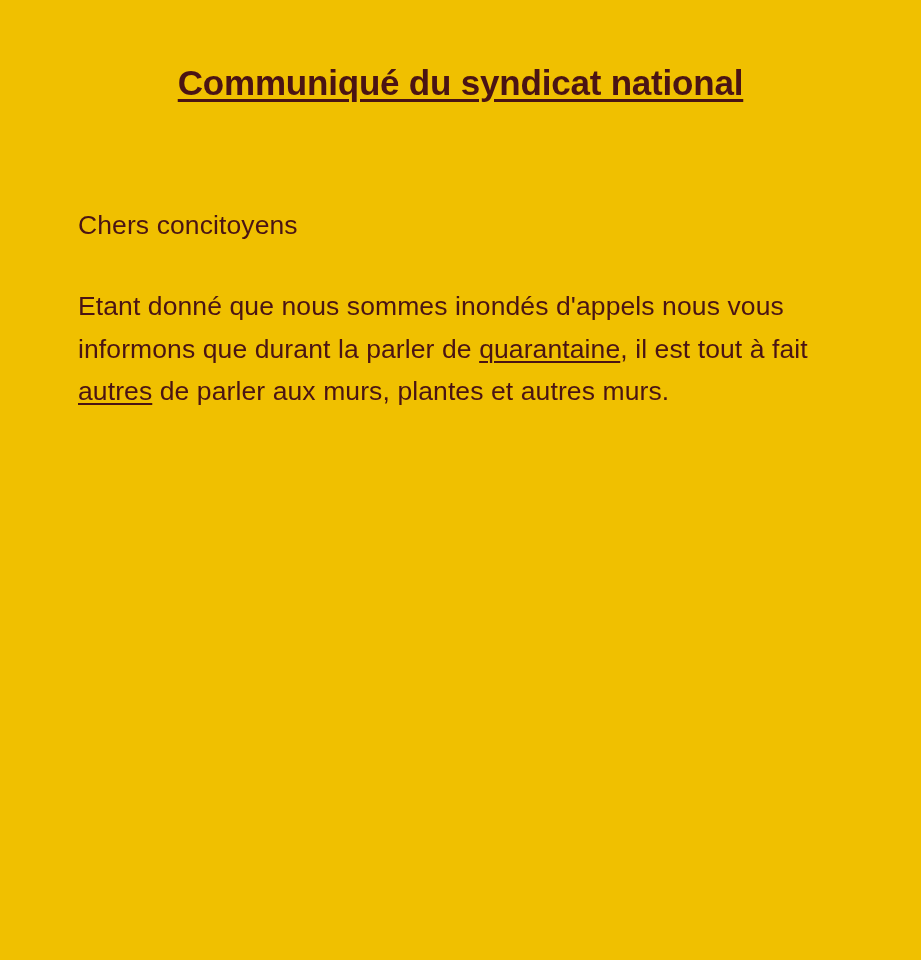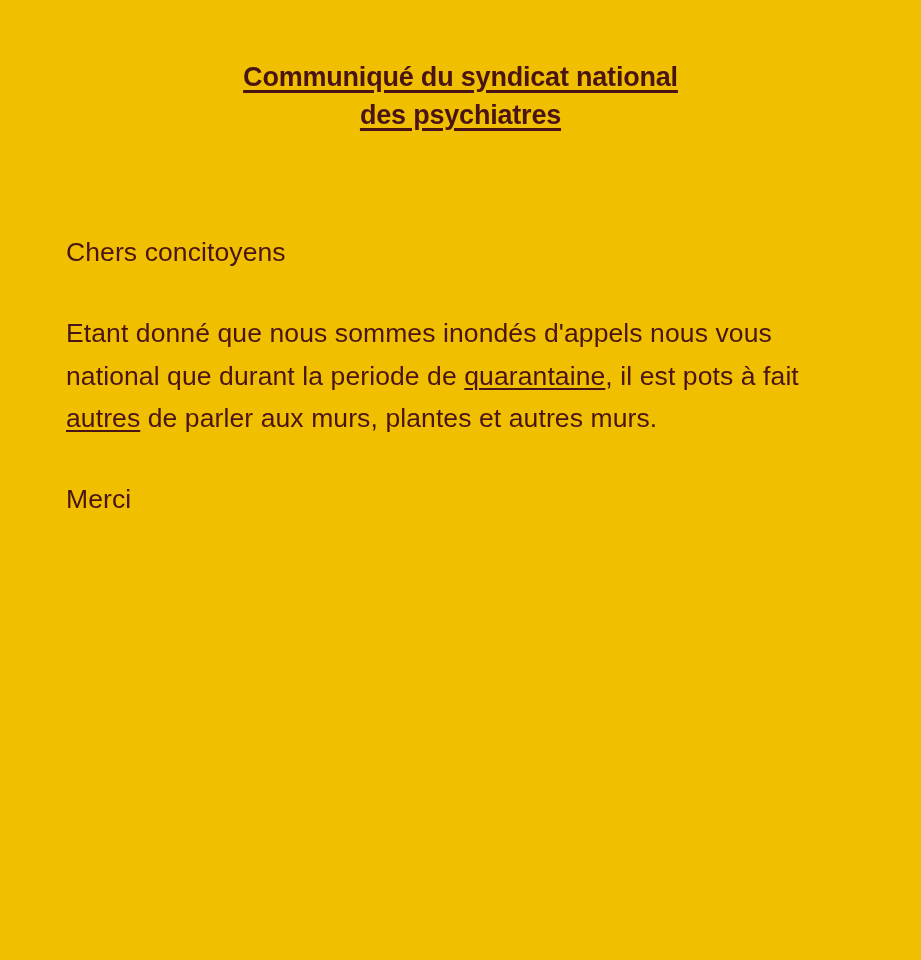--- a/index.html
+++ b/index.html
@@ -16,37 +16,38 @@
   }
   .sheet {
     width: 921px;
     height: 960px;
     box-sizing: border-box;
     padding: 58px 66px 0 66px;
     background: #F0C000;
   }
   .title {
     text-align: center;
-    font-size: 27px;
+    font-size: 35px;
     font-weight: bold;
     line-height: 1.42;
     letter-spacing: -0.2px;
     color: #4A1414;
     margin: 0 0 0 0;
   }
   .title .line {
     display: block;
   }
   .title .u {
     text-decoration: underline;
     text-underline-offset: 4px;
     text-decoration-thickness: 3px;
   }
   .body-block {
     margin-top: 96px;
+    margin-left: 12px;
   }
   p.para {
     font-size: 26.5px;
     line-height: 1.62;
     margin: 0 0 38px 0;
     color: #4A1414;
     letter-spacing: 0.1px;
   }
   p.para:last-child {
     margin-bottom: 0;
@@ -60,26 +61,24 @@
     text-decoration-thickness: 2px;
   }
 </style>
 </head>
 <body>
 
 <div class="sheet">
 
   <h1 class="title">
     <span class="line u">Communiqué du syndicat national</span>
-    <span class="line u">des psychiatres</span>
   </h1>
 
   <div class="body-block">
 
     <p class="para p-greeting">Chers concitoyens</p>
 
-    <p class="para p-main"><span>Etant donné que nous sommes inondés d'appels nous vous national que durant la periode de </span><u class="ul">quarantaine</u><span>, il est pots à fait </span><u class="ul">autres</u><span> de parler aux murs, plantes et autres murs.</span></p>
+    <p class="para p-main"><span>Etant donné que nous sommes inondés d'appels nous vous informons que durant la parler de </span><u class="ul">quarantaine</u><span>, il est tout à fait </span><u class="ul">autres</u><span> de parler aux murs, plantes et autres murs.</span></p>
 
 
-    <p class="para p-closing">Merci</p>
 
   </div>
 </div>
 
 </body></html>

